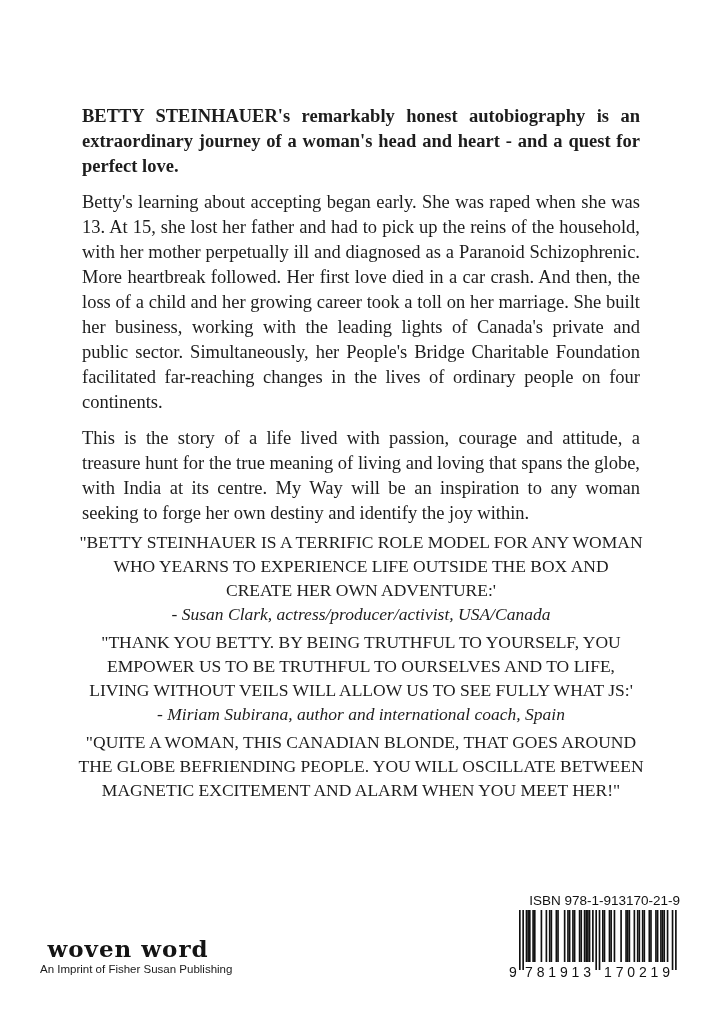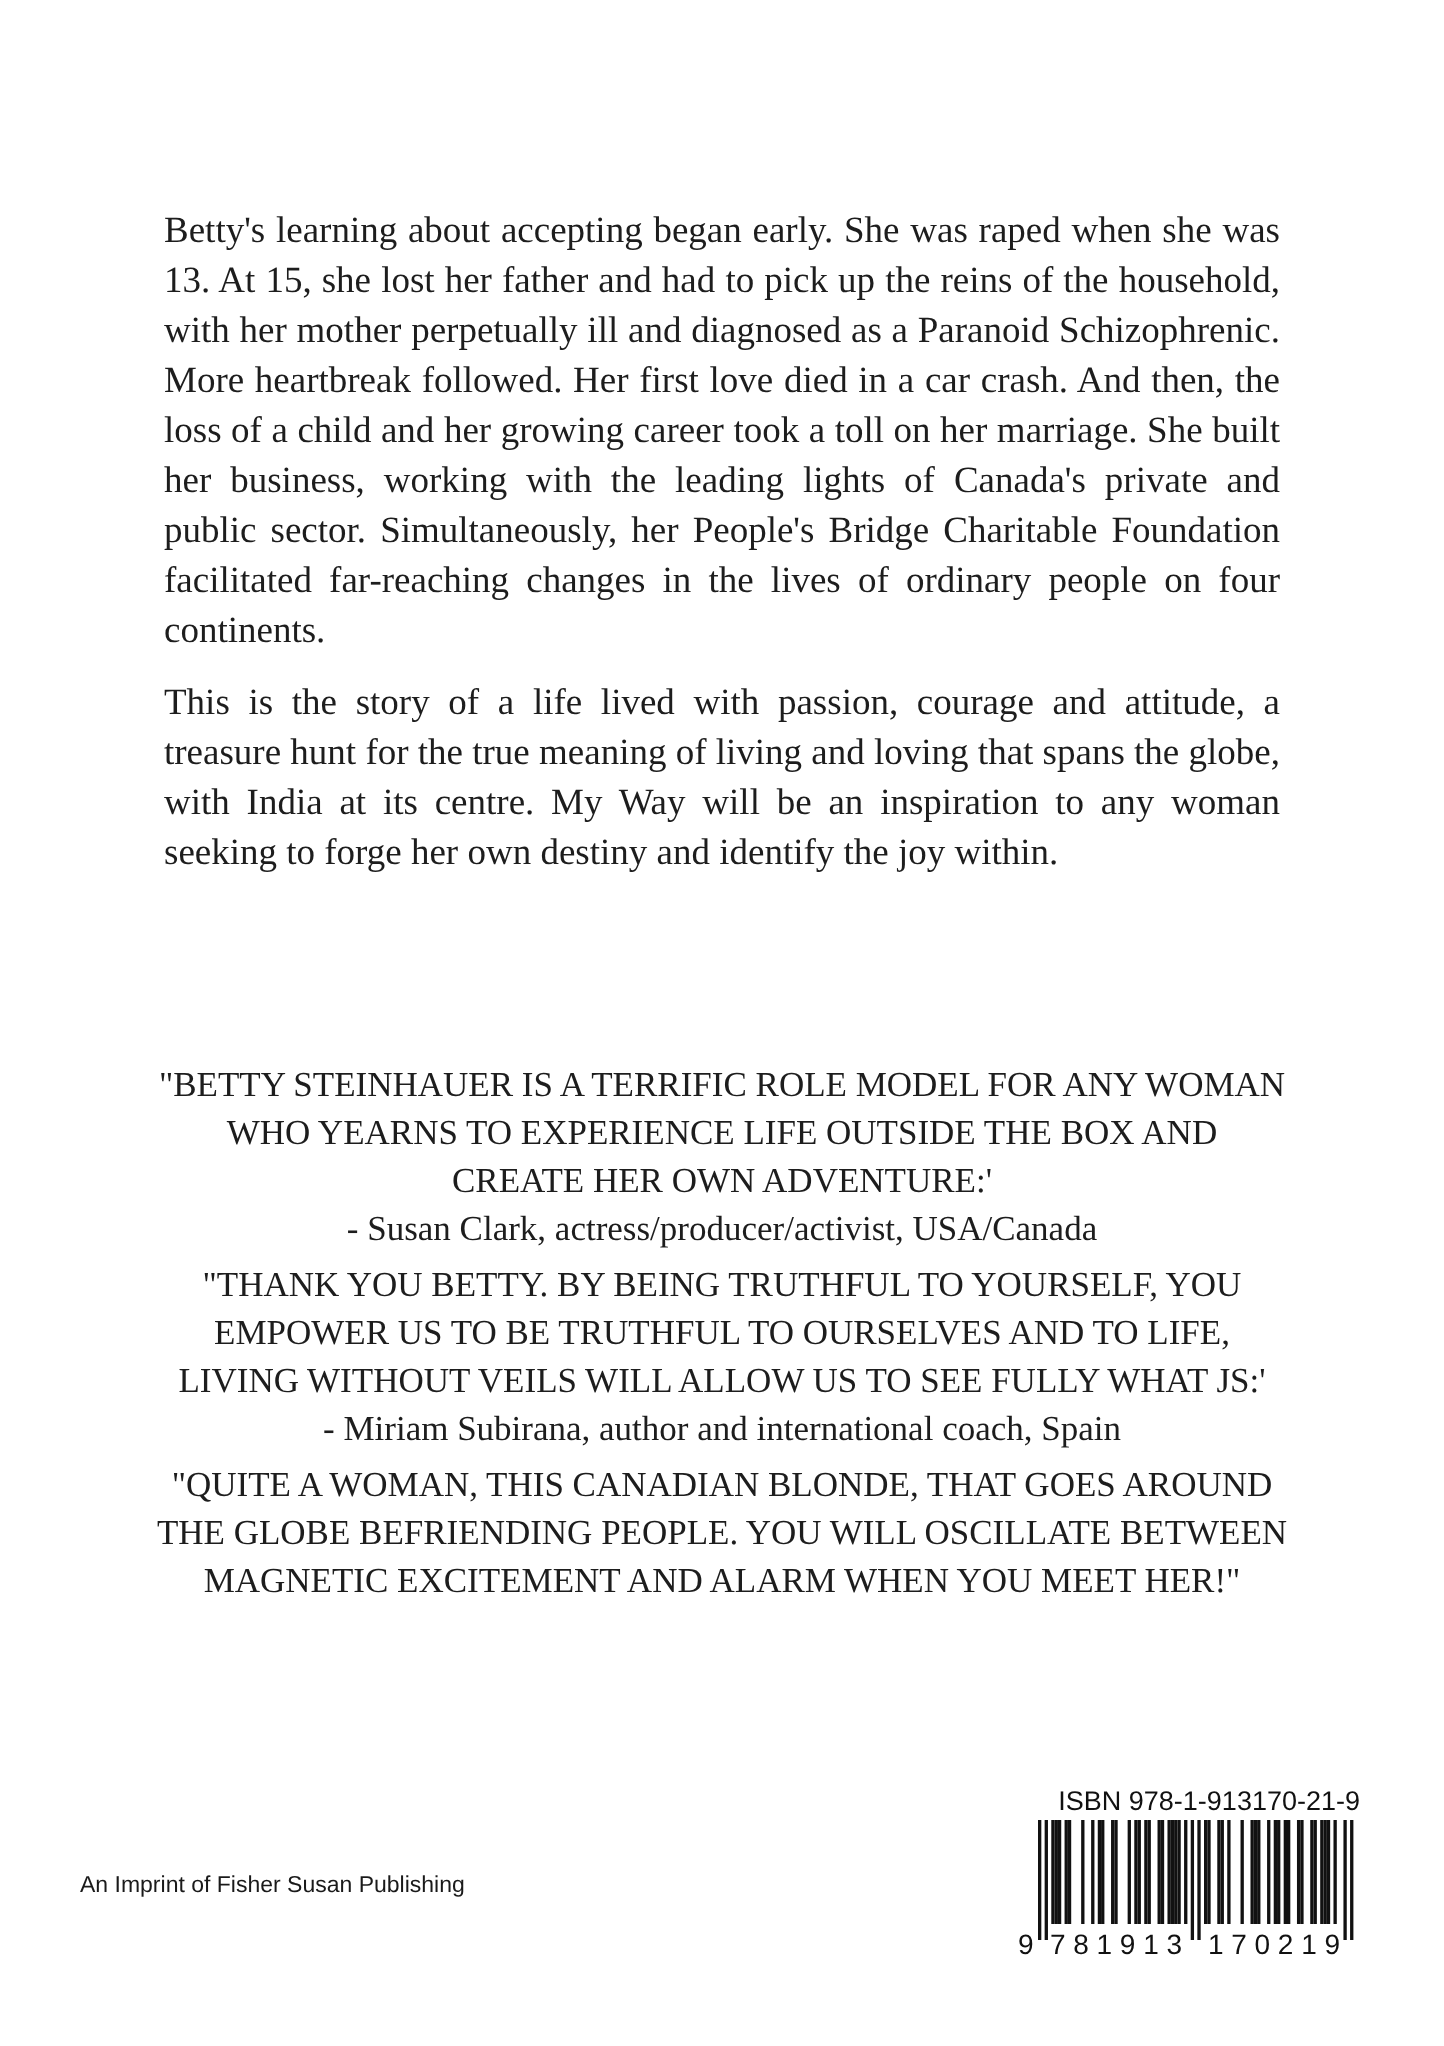--- a/index.html
+++ b/index.html
@@ -38,20 +38,21 @@
   }
   .endorsement { margin-bottom: 4px; }
   .endorsement .quote {
     font-size: 17.5px;
     line-height: 24px;
     white-space: pre-line;
   }
   .endorsement .attribution {
     font-size: 17.5px;
     line-height: 24px;
+    font-style: italic;
   }
 
   
   .publisher {
     position: absolute;
     left: 40px;
     top: 936px;
     width: 176px;
     text-align: center;
   }
@@ -89,20 +90,21 @@
     margin-bottom: 1px;
   }
   .barcode-svg { display: block; margin: 0 auto; }
 </style>
 </head>
 <body>
 
 <div class="page">
 
   <div class="synopsis">
+    <p class="intro">BETTY STEINHAUER's remarkably honest autobiography is an extraordinary journey of a woman's head and heart - and a quest for perfect love.</p>
     <p class="body-para">Betty's learning about accepting began early. She was raped when she was 13. At 15, she lost her father and had to pick up the reins of the household, with her mother perpetually ill and diagnosed as a Paranoid Schizophrenic. More heartbreak followed. Her first love died in a car crash. And then, the loss of a child and her growing career took a toll on her marriage. She built her business, working with the leading lights of Canada's private and public sector. Simultaneously, her People's Bridge Charitable Foundation facilitated far-reaching changes in the lives of ordinary people on four continents.</p>
     <p class="body-para">This is the story of a life lived with passion, courage and attitude, a treasure hunt for the true meaning of living and loving that spans the globe, with India at its centre. My Way will be an inspiration to any woman seeking to forge her own destiny and identify the joy within.</p>
   </div>
 
   <div class="endorsements">
     <div class="endorsement">
       <div class="quote">"BETTY STEINHAUER IS A TERRIFIC ROLE MODEL FOR ANY WOMAN
 WHO YEARNS TO EXPERIENCE LIFE OUTSIDE THE BOX AND
 CREATE HER OWN ADVENTURE:'</div>
       <div class="attribution">- Susan Clark, actress/producer/activist, USA/Canada</div>
@@ -114,20 +116,21 @@
       <div class="attribution">- Miriam Subirana, author and international coach, Spain</div>
     </div>
     <div class="endorsement">
       <div class="quote">"QUITE A WOMAN, THIS CANADIAN BLONDE, THAT GOES AROUND
 THE GLOBE BEFRIENDING PEOPLE. YOU WILL OSCILLATE BETWEEN
 MAGNETIC EXCITEMENT AND ALARM WHEN YOU MEET HER!"</div>
     </div>
   </div>
 
   <div class="publisher">
+    <div class="logo-text">woven word</div>
     <div class="tagline">An Imprint of Fisher Susan Publishing</div>
   </div>
 
   <div class="isbn-block">
     <div class="isbn-label">ISBN 978-1-913170-21-9</div>
     <svg class="barcode-svg" id="barcode" width="172" height="78" viewBox="0 0 172 78">
         <rect x="11.00" y="0" width="1.66" height="60" fill="#111111"></rect>
         <rect x="14.32" y="0" width="1.66" height="60" fill="#111111"></rect>
         <rect x="17.64" y="0" width="1.66" height="52" fill="#111111"></rect>
         <rect x="19.30" y="0" width="1.66" height="52" fill="#111111"></rect>

